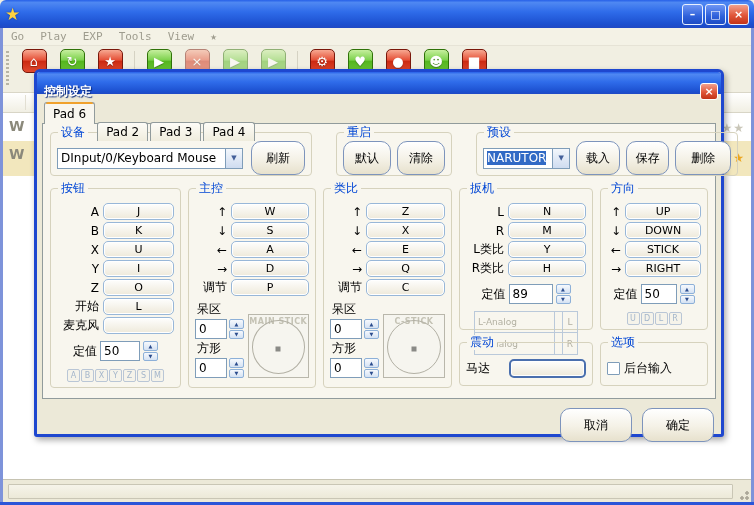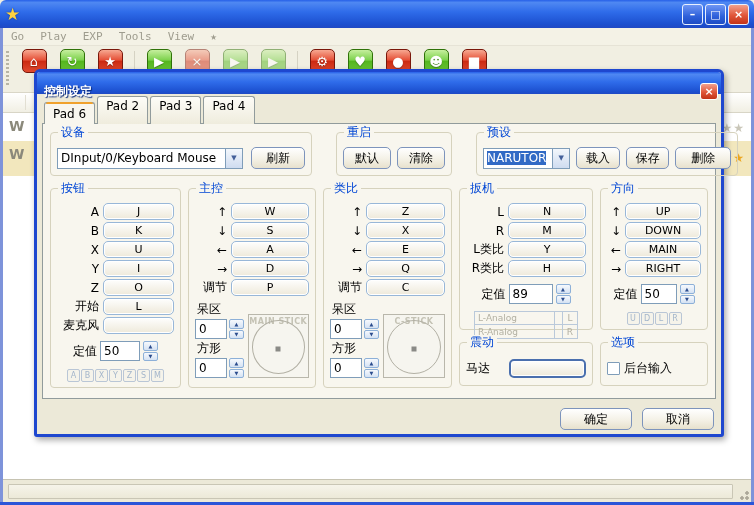--- a/index.html
+++ b/index.html
@@ -68,23 +68,23 @@
     box-shadow:2px 3px 6px rgba(0,0,0,.35);}
   .dlg-titlebar{height:22px;margin:-0px;border-radius:3px 3px 0 0;display:flex;align-items:center;
     padding:16px 3px 0 7px;
     background:linear-gradient(180deg,#2660e8 0%,#4f88f2 10%,#2f6cea 45%,#1c50d0 88%,#2049c4 100%);}
   .dlg-title{color:#fff;font-weight:bold;font-size:12px;text-shadow:1px 1px 1px #0a2a7a;}
   .dlg-close{margin-left:auto;width:18px;height:17px;border:1px solid #fff;border-radius:3px;
     background:linear-gradient(180deg,#f2a08c,#e0563a 55%,#c23318);color:#fff;font-size:11px;
     font-weight:bold;display:flex;align-items:center;justify-content:center;}
   .dlg-body{padding:7px 5px 0 5px;}
   .tabs{display:flex;align-items:flex-end;height:22px;padding-left:2px;position:relative;z-index:2;}
-  .tab{height:28px;padding:2px 8px 0 8px;font-size:12px;color:#000;margin-right:2px;
+  .tab{height:19px;padding:2px 8px 0 8px;font-size:12px;color:#000;margin-right:2px;
     background:linear-gradient(#fdfcf7,#efecdd);border:1px solid #919b9c;border-bottom:none;
-    border-radius:3px 3px 0 0;position:relative;top:1px;}
+    border-radius:3px 3px 0 0;position:relative;top:18px;}
   .tab.active{height:22px;top:1px;background:#f8f6ee;padding-top:4px;z-index:3;}
   .tab.active::before{content:"";position:absolute;top:-1px;left:1px;right:1px;height:2px;
     background:#f0a12c;border-radius:2px 2px 0 0;}
   .tabpanel{position:relative;border:1px solid #919b9c;background:#f8f6ee;height:276px;padding:8px 7px 4px 7px;z-index:1;}
 
   .grp{border:1px solid #d6d2bd;border-radius:4px;position:relative;padding:12px 6px 4px 6px;}
   .grp-lbl{position:absolute;top:-8px;left:7px;background:#f8f6ee;padding:0 3px;
     color:#0046d5;font-size:12px;line-height:15px;white-space:nowrap;}
 
   .row1{display:flex;gap:24px;}
@@ -94,21 +94,21 @@
 
   .combo{display:flex;height:21px;border:1px solid #7f9db9;background:#fff;align-items:stretch;}
   .combo-txt{flex:1;padding:2px 3px 0 3px;font-size:12px;white-space:nowrap;overflow:hidden;}
   .combo-txt .sel{background:#316ac5;color:#fff;}
   .combo-arrow{width:17px;border-left:1px solid #7f9db9;border-radius:0 1px 1px 0;
     background:linear-gradient(#f3f7fc,#cfdcf0);display:flex;align-items:center;justify-content:center;
     font-size:7px;color:#44609a;}
   .c-device{width:186px;}
   .c-preset{width:88px;}
 
-  .btn{height:22px;border:1px solid #7d94bc;border-radius:5px;font-size:12px;color:#000;
+  .btn{height:34px;border:1px solid #7d94bc;border-radius:10px;font-size:12px;color:#000;
     background:linear-gradient(180deg,#ffffff,#f4f1e6 55%,#e7e1cd);
     display:flex;align-items:center;justify-content:center;}
 
   .row2{display:flex;gap:7px;margin-top:12px;}
   .g-buttons{width:140px;height:200px;}
   .g-main{width:128px;height:200px;}
   .g-cstick{width:130px;height:200px;}
   .col-r{display:flex;flex-direction:column;gap:12px;}
   .g-trigger{width:134px;height:142px;}
   .g-rumble{width:134px;height:44px;display:flex;align-items:center;gap:19px;}
@@ -141,21 +141,21 @@
   .stick-nums{width:50px;}
   .stick-nums .numlbl{display:block;margin:1px 0 1px 2px;}
   .sn-row{display:flex;gap:2px;align-items:center;}
   .stick-viz{width:62px;height:64px;position:relative;background:#f6f5ef;border:1px solid #b9b7ab;align-self:flex-end;}
   .viz-lbl{position:absolute;top:2px;left:0;right:0;text-align:center;font-size:8px;font-weight:bold;
     color:#c4c2b4;letter-spacing:.5px;}
   .viz-circle{position:absolute;left:3px;right:3px;top:5px;bottom:3px;border:1px solid #b2b0a4;border-radius:50%;}
   .viz-dot{position:absolute;width:5px;height:5px;background:#8a8a86;left:50%;top:55%;transform:translate(-50%,-50%);}
 
   .anatable{width:104px;margin:7px auto 0 auto;}
-  .anarow{display:flex;height:14px;}
+  .anarow{display:flex;height:22px;}
   .anarow div{border:1px solid #bac9da;font-size:9px;color:#b2b0a2;display:flex;align-items:center;}
   .ana-name{flex:1;padding-left:3px;border-right:none !important;}
   .ana-mid{width:9px;}
   .ana-key{width:15px;justify-content:center;border-left:none !important;}
   .anarow+.anarow div{border-top:none !important;}
 
   .cb{width:13px;height:13px;border:1px solid #7f9db9;background:#fff;border-radius:1px;flex:none;}
   .cb-lbl{font-size:12px;white-space:nowrap;}
 
   .dlg-footer{display:flex;justify-content:flex-end;gap:10px;margin:9px 2px 0 0;}
@@ -469,21 +469,21 @@
               <div class="bindrow">
                   <span class="bindlbl">↑</span>
                   <div class="kb">UP</div>
                 </div>
               <div class="bindrow">
                   <span class="bindlbl">↓</span>
                   <div class="kb">DOWN</div>
                 </div>
               <div class="bindrow">
                   <span class="bindlbl">←</span>
-                  <div class="kb">MAIN</div>
+                  <div class="kb">STICK</div>
                 </div>
               <div class="bindrow">
                   <span class="bindlbl">→</span>
                   <div class="kb">RIGHT</div>
                 </div>
               <div class="numrow">
                 <span class="numlbl">定值</span>
                 <input class="num" style="width: 36px;" value="50">
                 <div class="spin">
                     <div>▲</div>
@@ -500,18 +500,18 @@
             <div class="grp g-options">
               <span class="grp-lbl">选项</span>
               <div class="cb"></div>
               <span class="cb-lbl">后台输入</span>
             </div>
           </div>
         </div>
       </div>
 
       <div class="dlg-footer">
+        <div class="btn">取消</div>
         <div class="btn">确定</div>
-        <div class="btn">取消</div>
       </div>
     </div>
   </div>
 </div>
 
 </body></html>

